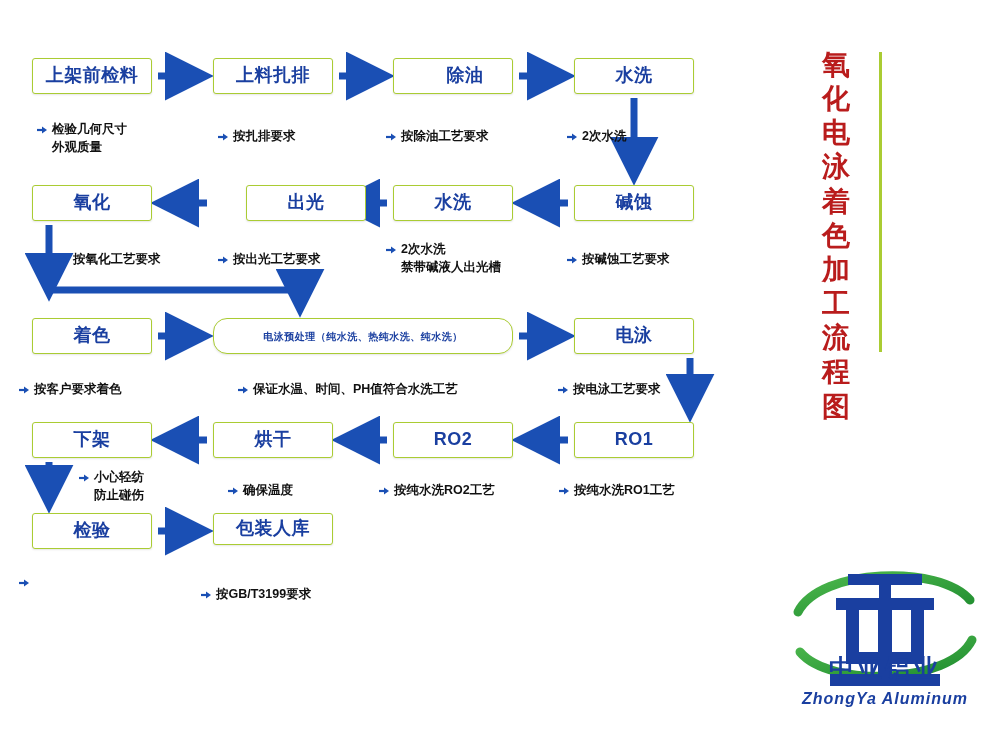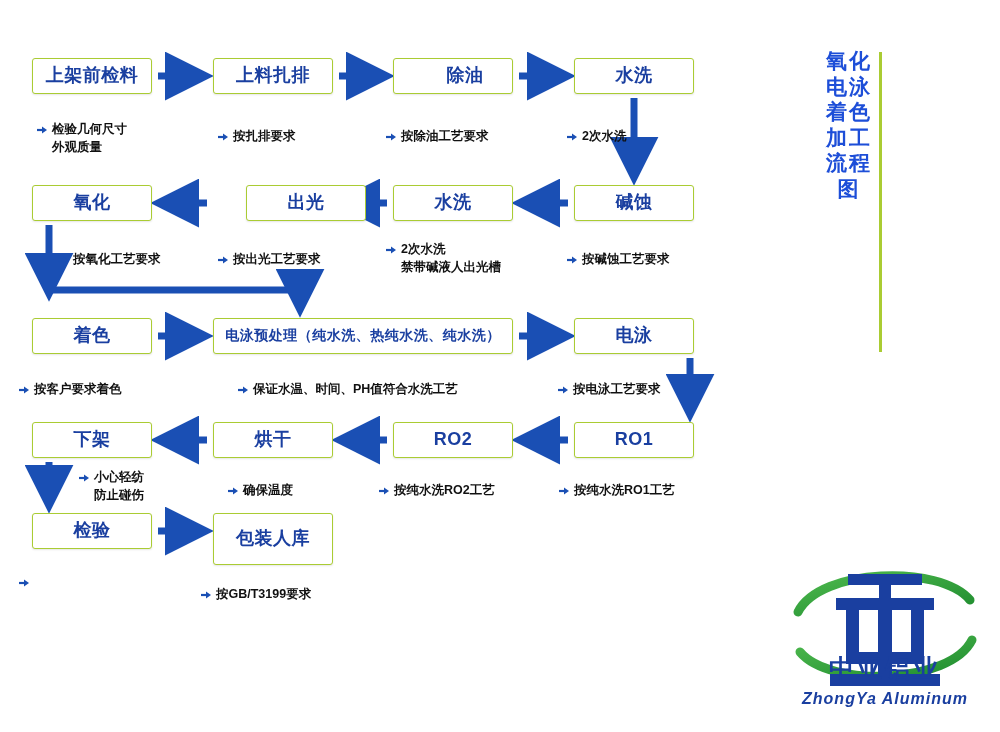--- a/index.html
+++ b/index.html
@@ -35,21 +35,22 @@
     justify-content: center;
     text-align: center;
     letter-spacing: 0.5px;
     box-shadow: 0 1px 2px rgba(0,0,0,0.10);
     line-height: 1.1;
   }
   .node .inner {
     pointer-events: none;
   }
   .node.wide {
-    font-size: 14px;
+    font-size: 10px;
+    border-radius: 14px;
   }
   
   .note {
     position: absolute;
     color: #111111;
     font-size: 12.5px;
     font-weight: bold;
     line-height: 1.45;
     white-space: pre-line;
     padding-left: 16px;
@@ -58,26 +59,26 @@
     position: absolute;
     left: 0;
     top: 3px;
     width: 12px;
     height: 12px;
     display: block;
   }
   
   #side-title {
     position: absolute;
-    right: 128px;
+    right: 140px;
     top: 48px;
     width: 46px;
-    color: #1d4ed8;
-    font-weight: bold;
-    font-size: 21px;
+    color: #b91c1c;
+    font-weight: bold;
+    font-size: 28px;
     line-height: 1.22;
     letter-spacing: 2px;
     text-align: center;
   }
   #side-rule {
     position: absolute;
     right: 118px;
     top: 52px;
     width: 3px;
     height: 300px;
@@ -205,21 +206,21 @@
     </div>
     <div class="node" style="left: 213px; top: 422px; width: 120px; height: 36px;">
       <span class="inner">烘干</span>
     </div>
     <div class="node" style="left: 32px; top: 422px; width: 120px; height: 36px;">
       <span class="inner">下架</span>
     </div>
     <div class="node" style="left: 32px; top: 513px; width: 120px; height: 36px;">
       <span class="inner">检验</span>
     </div>
-    <div class="node" style="left: 213px; top: 513px; width: 120px; height: 52px;">
+    <div class="node" style="left: 213px; top: 513px; width: 120px; height: 32px;">
       <span class="inner">包装人库</span>
     </div>
   </div>
 
 <div id="notes">
     <div class="note" style="left: 36px; top: 120px;"><span class="bullet"><svg viewBox="0 0 12 12" width="12" height="12" xmlns="http://www.w3.org/2000/svg">
           <path d="M1 6 L7 6" stroke="#1a4fb4" stroke-width="2.2"></path>
           <path d="M6 2.4 L11 6 L6 9.6 z" fill="#1a4fb4"></path>
         </svg></span><span>检验几何尺寸
 外观质量</span></div>

